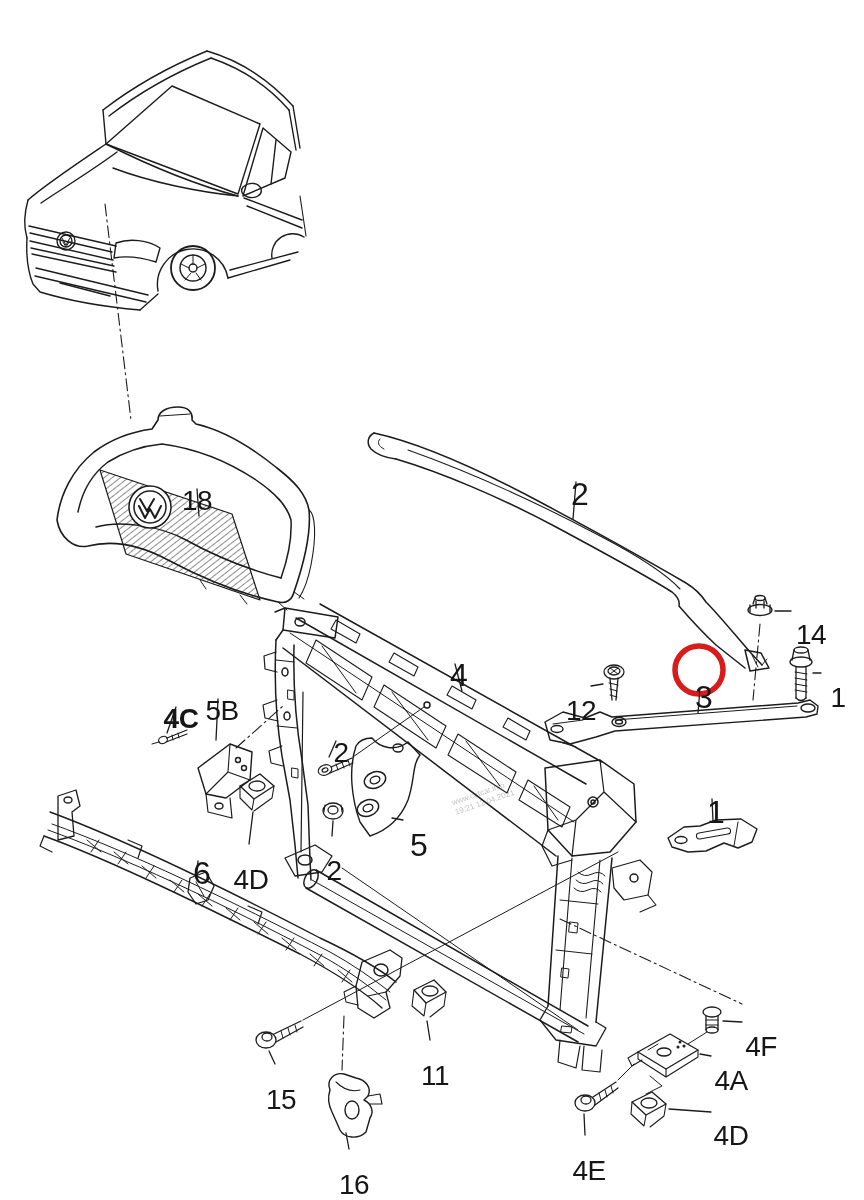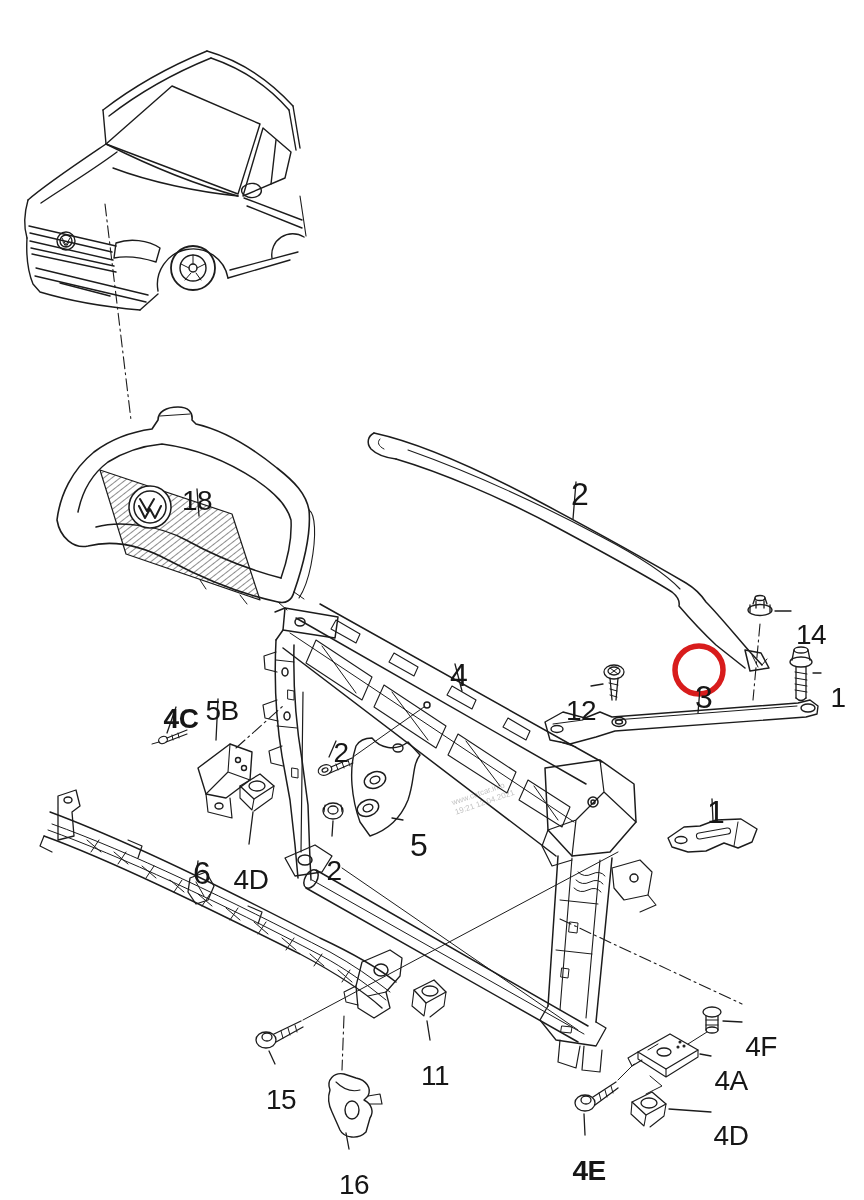--- a/index.html
+++ b/index.html
@@ -353,20 +353,20 @@
       <div class="callout small" style="left: 330px; top: 847px;">2</div>
       <div class="callout small" style="left: 247px; top: 856px;">4D</div>
       <div class="callout" style="left: 198px; top: 849px;">6</div>
       <div class="callout" style="left: 712px; top: 788px;">1</div>
       <div class="callout small" style="left: 277px; top: 1076px;">15</div>
       <div class="callout small" style="left: 431px; top: 1052px;">11</div>
       <div class="callout small" style="left: 350px; top: 1161px;">16</div>
       <div class="callout small" style="left: 757px; top: 1023px;">4F</div>
       <div class="callout small" style="left: 727px; top: 1057px;">4A</div>
       <div class="callout small" style="left: 727px; top: 1112px;">4D</div>
-      <div class="callout small" style="left: 585px; top: 1147px; font-weight: bold;">4E</div>
+      <div class="callout small" style="left: 585px; top: 1147px;">4E</div>
     </div>
 
 <div class="watermark">
   <span>www.catcar.info</span>
   <span>19:21 12.04.2021</span>
 </div>
 </div>
 
 </body></html>

